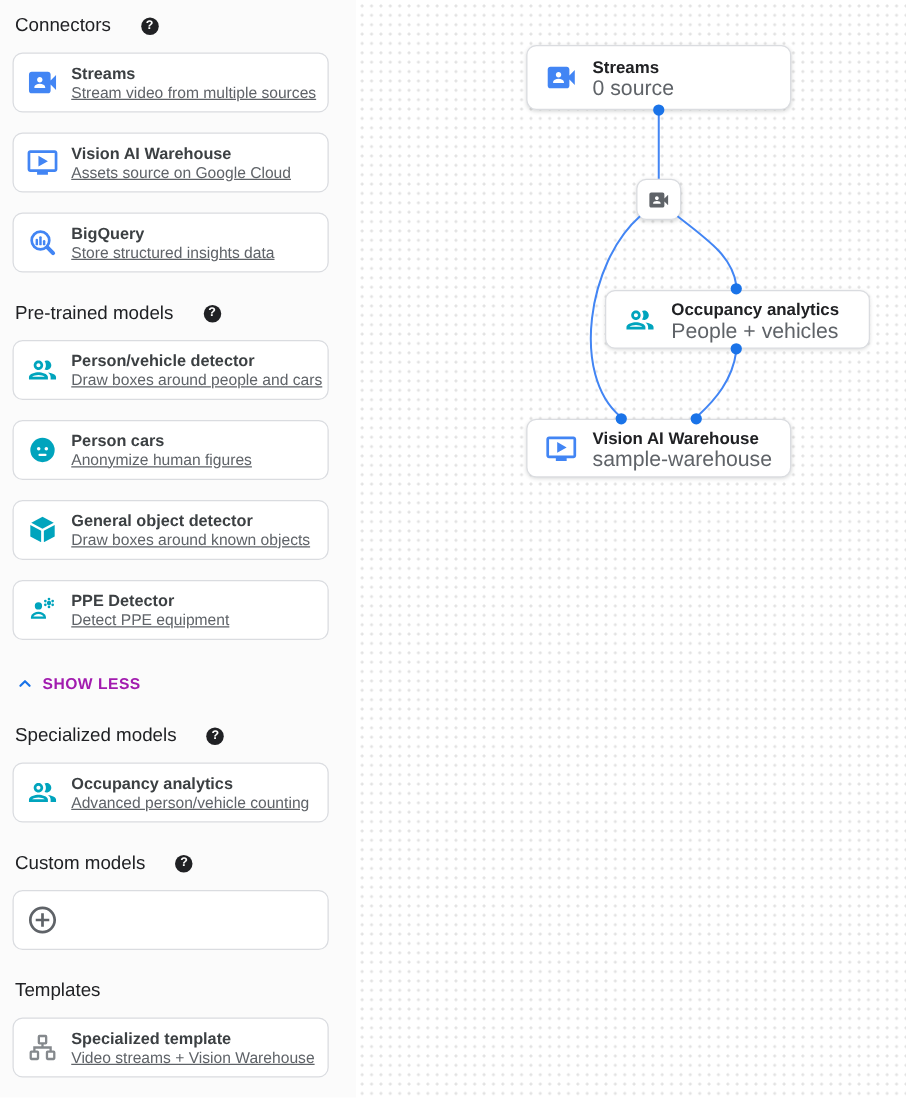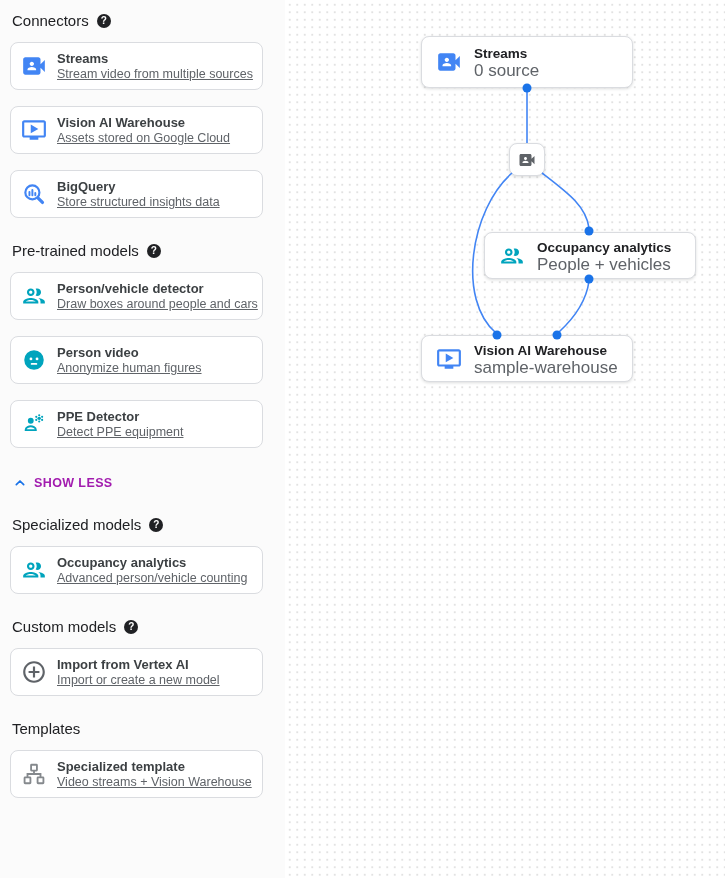--- a/index.html
+++ b/index.html
@@ -8,21 +8,21 @@
     font-family:"Liberation Sans", sans-serif; background:#fff;
     -webkit-font-smoothing:antialiased;
   }
 
   
   .sidebar {
     position:absolute; top:0; left:0; bottom:0; width:285px;
     background:#fbfbfb; padding:12px 22px 20px 10px; box-sizing:border-box;
   }
   .section-heading {
-    display:flex; align-items:center; gap:8px;
+    display:flex; align-items:center; gap:24px;
     font-size:15px; color:#202124; height:18px; line-height:18px;
     margin:24px 0 12px 2px;
   }
   .section-heading.first { margin-top:0; }
   .help-badge {
     width:14px; height:14px; border-radius:50%; background:#202124; color:#fff;
     font-size:10px; font-weight:bold; display:inline-flex; align-items:center;
     justify-content:center; cursor:pointer; flex:none; line-height:1;
   }
   .card {
@@ -87,21 +87,21 @@
     </span>
   </div>
     <div class="card">
     <span class="icon">
         <svg viewBox="0 0 24 24" xmlns="http://www.w3.org/2000/svg">
           <path fill="#4285f4" d="M21 3H3c-1.1 0-2 .9-2 2v12c0 1.1.9 2 2 2h5v2h8v-2h5c1.1 0 2-.9 2-2V5c0-1.1-.9-2-2-2zm0 14H3V5h18v12zm-5-6l-7 4V7z"></path>
         </svg>
       </span>
     <span class="card-texts">
       <span class="card-title">Vision AI Warehouse</span>
-      <span class="card-sub">Assets stored on Google Cloud</span>
+      <span class="card-sub">Assets source on Google Cloud</span>
     </span>
   </div>
     <div class="card">
     <span class="icon">
         <svg viewBox="0 0 24 24" xmlns="http://www.w3.org/2000/svg">
           <g fill="none" stroke="#4285f4" stroke-width="2">
             <circle cx="10.5" cy="10.5" r="6.5"></circle>
             <path stroke-width="3" stroke-linecap="round" d="M15.8 15.8l4 4"></path>
           </g>
           <g stroke="#4285f4" stroke-width="1.8" stroke-linecap="round">
@@ -134,22 +134,35 @@
     <div class="card">
     <span class="icon">
         <svg viewBox="0 0 24 24" xmlns="http://www.w3.org/2000/svg">
           <circle cx="12" cy="12" r="9" fill="#00a4bd"></circle>
           <circle cx="9.2" cy="11" r="1.3" fill="#fff"></circle>
           <circle cx="14.8" cy="11" r="1.3" fill="#fff"></circle>
           <rect x="9" y="14.8" width="6" height="1.6" rx="0.8" fill="#fff"></rect>
         </svg>
       </span>
     <span class="card-texts">
-      <span class="card-title">Person video</span>
+      <span class="card-title">Person cars</span>
       <span class="card-sub">Anonymize human figures</span>
+    </span>
+  </div>
+    <div class="card">
+    <span class="icon">
+        <svg viewBox="0 0 24 24" xmlns="http://www.w3.org/2000/svg">
+          <path fill="#00a4bd" d="M12 2.2 20.3 6.6 12 11 3.7 6.6Z"></path>
+          <path fill="#00a4bd" d="M3 8.3 11 12.5V21L3 16.8Z"></path>
+          <path fill="#00a4bd" d="M21 8.3 13 12.5V21l8-4.2Z"></path>
+        </svg>
+      </span>
+    <span class="card-texts">
+      <span class="card-title">General object detector</span>
+      <span class="card-sub">Draw boxes around known objects</span>
     </span>
   </div>
     <div class="card">
     <span class="icon">
         <svg viewBox="0 0 24 24" xmlns="http://www.w3.org/2000/svg">
           <circle cx="9" cy="9" r="2.7" fill="#00a4bd"></circle>
           <path fill="none" stroke="#00a4bd" stroke-width="1.7" d="M4.3 17.6v-.4c0-2 3-3.1 4.7-3.1s4.7 1.1 4.7 3.1v.4z"></path>
           <g fill="#00a4bd">
             <circle cx="16.8" cy="6.8" r="1.6"></circle>
             <circle cx="16.8" cy="3.9" r="1"></circle>
@@ -192,24 +205,20 @@
     <div class="section-heading">
     <span class="heading-text">Custom models</span>
     <span class="help-badge">?</span>
   </div>
     <div class="card">
     <span class="icon">
         <svg viewBox="0 0 24 24" xmlns="http://www.w3.org/2000/svg">
           <path fill="#5f6368" d="M13 7h-2v4H7v2h4v4h2v-4h4v-2h-4V7zm-1-5C6.48 2 2 6.48 2 12s4.48 10 10 10 10-4.48 10-10S17.52 2 12 2zm0 18c-4.41 0-8-3.59-8-8s3.59-8 8-8 8 3.59 8 8-3.59 8-8 8z"></path>
         </svg>
       </span>
-    <span class="card-texts">
-      <span class="card-title">Import from Vertex AI</span>
-      <span class="card-sub">Import or create a new model</span>
-    </span>
   </div>
     <div class="section-heading">
     <span class="heading-text">Templates</span>
 
   </div>
     <div class="card">
     <span class="icon">
         <svg viewBox="0 0 24 24" xmlns="http://www.w3.org/2000/svg">
           <g fill="none" stroke="#85898d" stroke-width="1.7">
             <rect x="9.3" y="3.5" width="5.4" height="5.4" rx="0.5"></rect>

